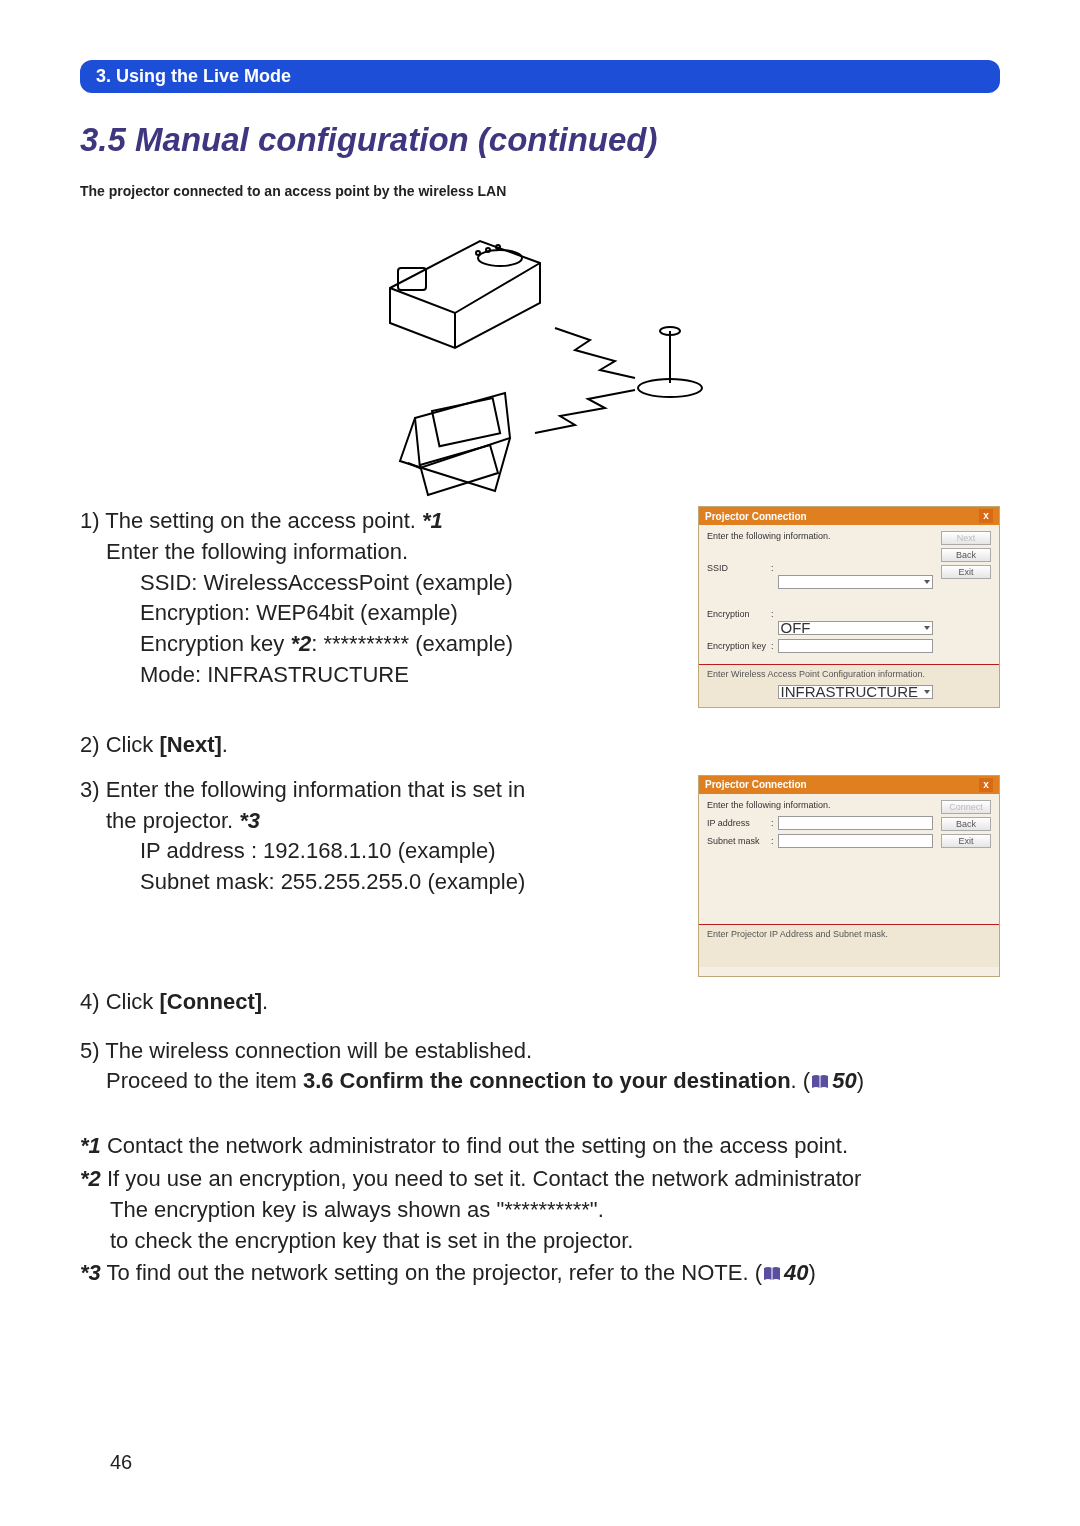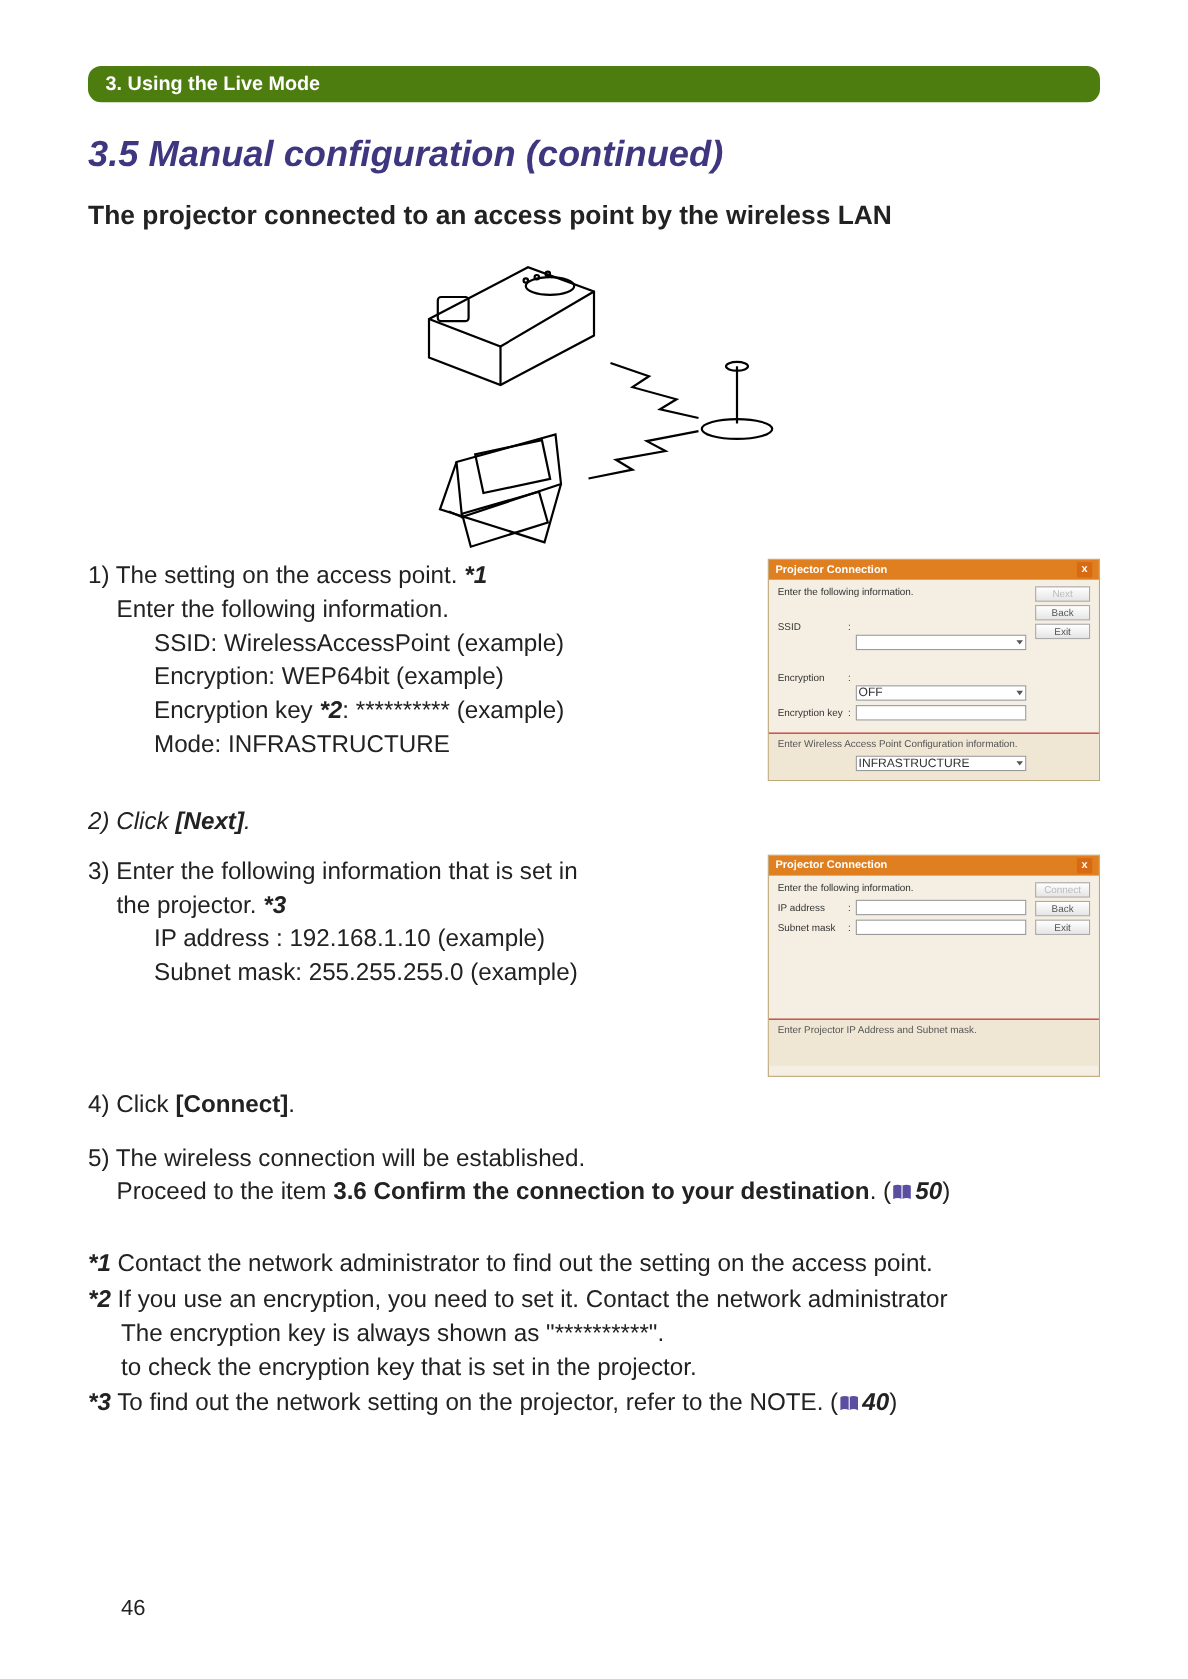--- a/index.html
+++ b/index.html
@@ -10,40 +10,40 @@
     color: #222;
   }
   .page {
     width: 1080px;
     height: 1526px;
     position: relative;
     box-sizing: border-box;
     padding: 60px 80px 40px 80px;
   }
   .section-banner {
-    background: #4d7c0f;
+    background: #1d4ed8;
     color: #fff;
     font-weight: bold;
     font-size: 18px;
     padding: 6px 16px;
     border-radius: 12px;
     margin-bottom: 28px;
   }
   .section-title {
     font-style: italic;
     font-weight: bold;
     font-size: 33px;
     color: #3f3680;
     margin-bottom: 24px;
   }
   .subtitle {
     font-weight: bold;
-    font-size: 24px;
+    font-size: 14px;
     color: #222;
-    margin-bottom: 14px;
+    margin-bottom: 24px;
   }
   .illustration {
     width: 360px;
     height: 275px;
     margin: 0 auto 8px auto;
   }
   .step {
     font-size: 22px;
     line-height: 1.4;
     margin-bottom: 14px;
@@ -145,21 +145,21 @@
     font-size: 9px;
     padding: 0 2px;
     line-height: 14px;
     box-sizing: border-box;
   }
   .ss-select {
     flex: 1;
     height: 14px;
     background: #fff;
     border: 1px solid #999;
-    font-size: 11px;
+    font-size: 15px;
     padding: 0 2px;
     line-height: 12px;
     position: relative;
     box-sizing: border-box;
     margin-top: 28px;
   }
   .ss-select::after {
     content: "";
     position: absolute;
     right: 2px;
@@ -287,21 +287,21 @@
         <div class="ss-right">
           <div class="ss-btn disabled">Next</div>
           <div class="ss-btn">Back</div>
           <div class="ss-btn">Exit</div>
         </div>
       </div>
       <div class="ss-footer">Enter Wireless Access Point Configuration information.</div>
     </div>
   </div>
 
-  <div class="step" style="margin-top:22px;font-style:italic;">
+  <div class="step" style="margin-top:22px;">
     <span>2) Click </span><span class="bold">[Next]</span><span>.</span>
   </div>
 
   <div class="row" style="margin-top:6px;">
     <div class="left-col">
       <div class="step">
         <span>3) Enter the following information that is set in</span>
         <div class="step-body">
           <span>the projector. </span><span class="bold italic">*3</span>
         </div>

